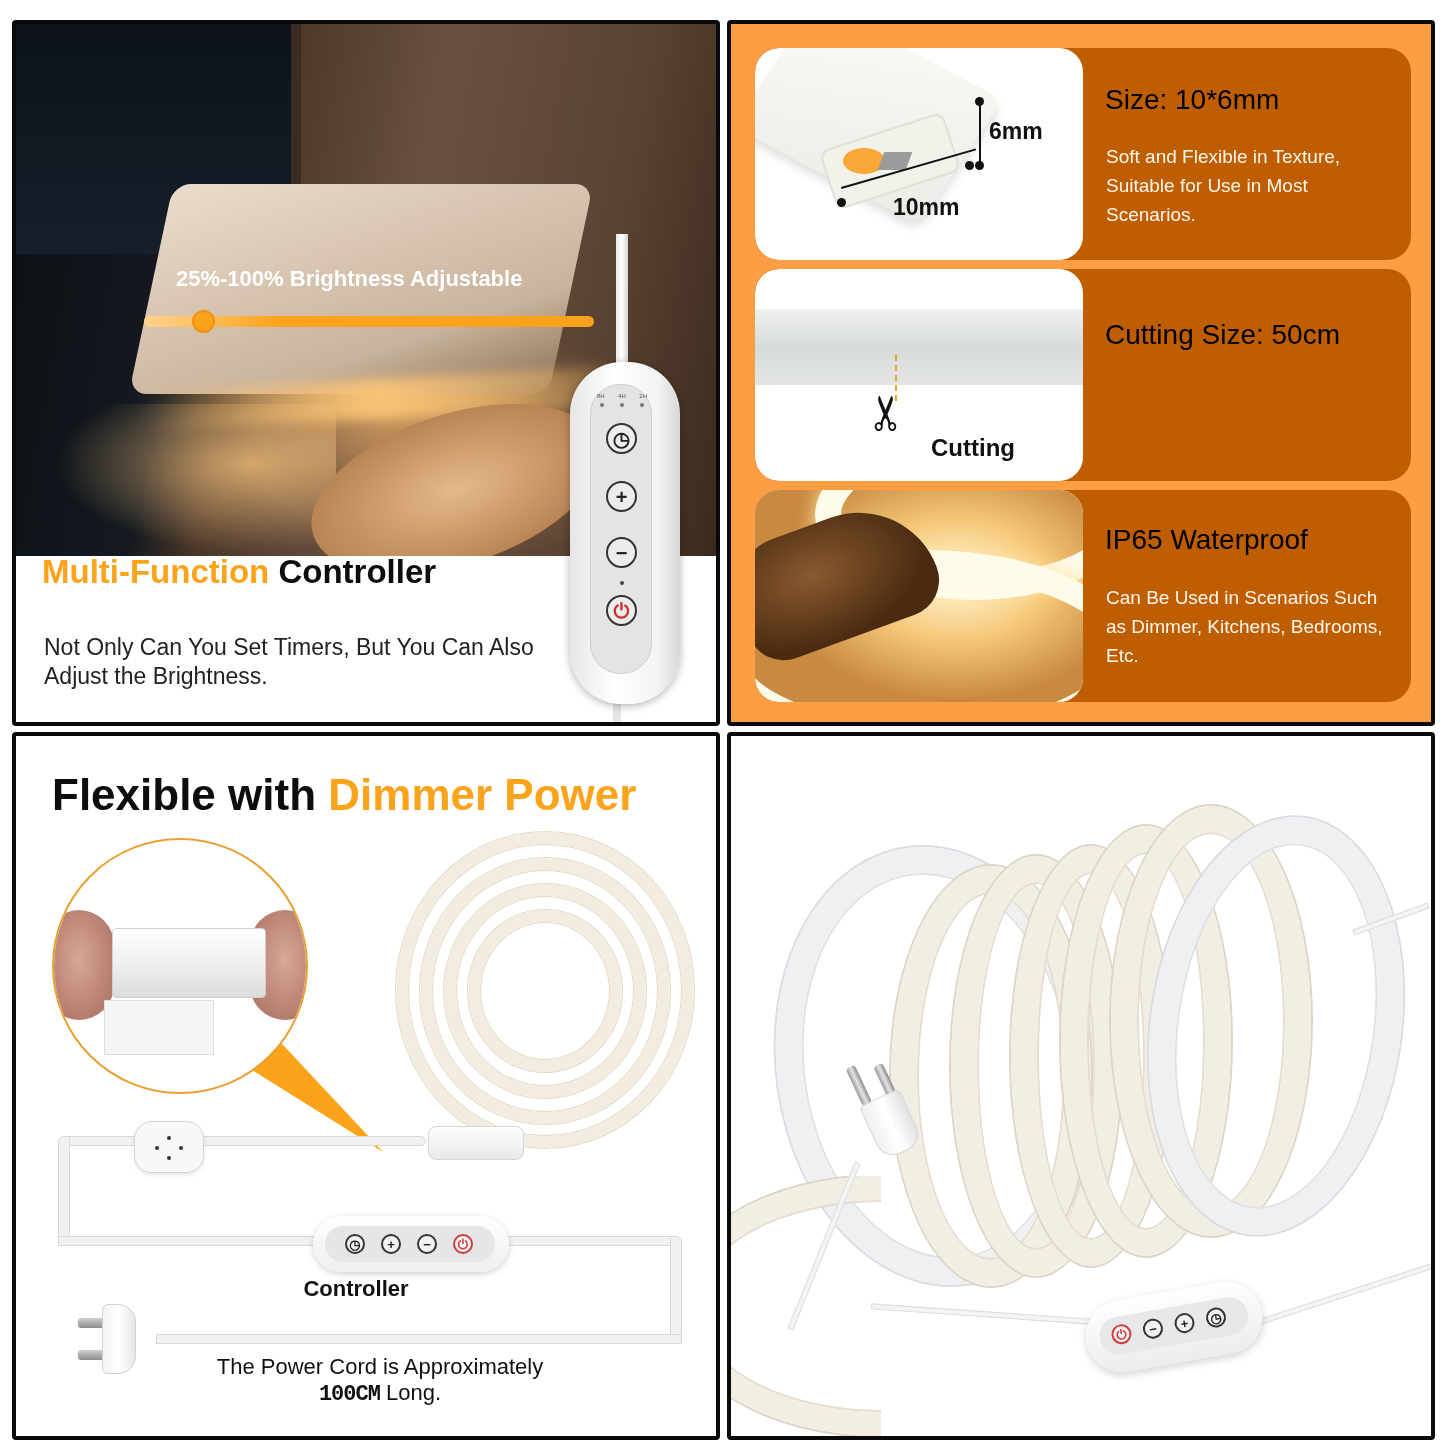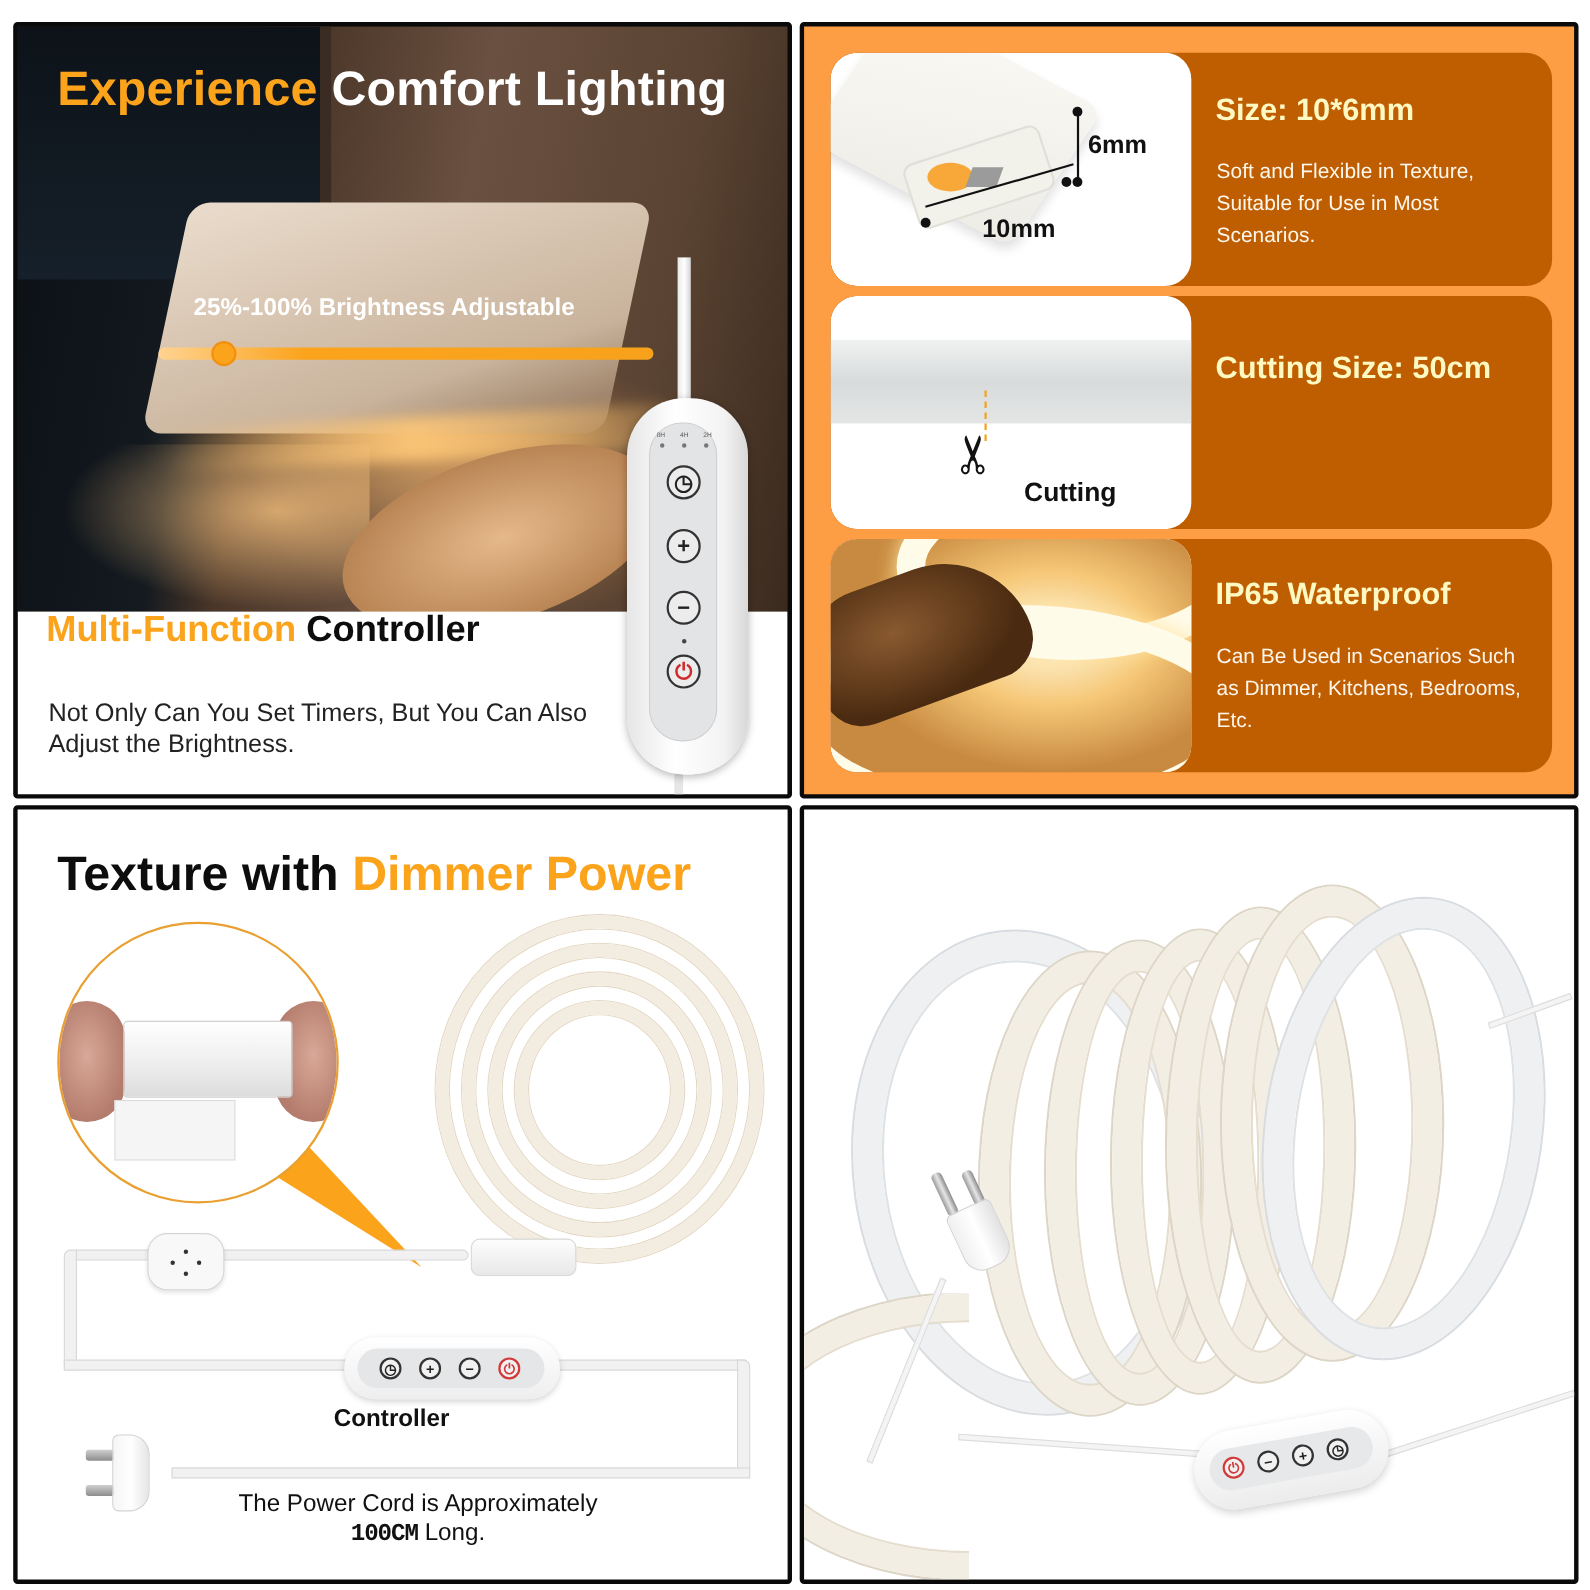--- a/index.html
+++ b/index.html
@@ -42,21 +42,21 @@
   .timer-labels { position: absolute; left: 6px; top: 8px; width: 50px; display: flex; justify-content: space-between; font-size: 6px; color: #555; }
   .timer-dots { position: absolute; left: 9px; top: 18px; width: 44px; display: flex; justify-content: space-between; }
   .timer-dots span { width: 4px; height: 4px; border-radius: 50%; background: #777; display: block; }
   .rbtn { position: absolute; left: 15px; width: 31px; height: 31px; border-radius: 50%; border: 2px solid #333; background: #ececec; display: flex; align-items: center; justify-content: center; font-size: 20px; font-weight: 700; color: #222; line-height: 1; }
   .rbtn.power { color: #cf2b2b; }
   .rdot { position: absolute; left: 29px; width: 4px; height: 4px; border-radius: 50%; background: #444; }
 
   
   .feature { position: absolute; left: 24px; width: 656px; height: 212px; border-radius: 24px; overflow: hidden; background: #be5e00; }
   .feature .img { position: absolute; left: 0; top: 0; width: 328px; height: 100%; background: #ffffff; border-radius: 24px; overflow: hidden; }
-  .feature .title { position: absolute; left: 350px; font-size: 28px; font-weight: 700; color: #fef9c3; white-space: nowrap; }
+  .feature .title { position: absolute; left: 350px; font-size: 28px; font-weight: 400; color: #000000; white-space: nowrap; }
   .feature .text { position: absolute; left: 351px; width: 290px; font-size: 19px; line-height: 29px; color: #fff6ec; }
   #f1 { top: 24px; } #f2 { top: 245px; } #f3 { top: 466px; }
   #f1 .title { top: 36px; } #f1 .text { top: 94px; }
   #f2 .title { top: 50px; } #f2 .text { top: 108px; }
   #f3 .title { top: 34px; } #f3 .text { top: 93px; }
 
   .profile { position: absolute; left: 8px; top: -10px; width: 210px; height: 150px; background: linear-gradient(160deg, #fbfaf6, #ecebe4); border-radius: 16px; transform: rotate(28deg) skewX(-6deg); box-shadow: 4px 6px 10px rgba(0,0,0,0.12); }
   .profile-end { position: absolute; left: 70px; top: 82px; width: 130px; height: 62px; background: #f2f1ea; border-radius: 10px; transform: rotate(-18deg); border: 2px solid #e1e0d8; }
   .chip { position: absolute; left: 88px; top: 100px; width: 42px; height: 26px; border-radius: 50%; background: #f7a838; }
   .chip2 { position: absolute; left: 126px; top: 104px; width: 28px; height: 18px; background: #9b9b9b; transform: skewX(-20deg); }
@@ -110,24 +110,20 @@
 <body>
 
 <div class="panel" id="p1">
   <div class="room">
     <div class="window"></div>
     <div class="floor-glow"></div>
     <div class="bed"></div>
     <div class="bed-glow"></div>
     <div class="rug"></div>
   </div>
-  <div class="p1-title">
-    <span class="orange">Experience</span>
-    <span class="white">Comfort Lighting</span>
-  </div>
   <div class="p1-brightness">25%-100% Brightness Adjustable</div>
   <div class="slider-track"></div>
   <div class="slider-thumb"></div>
 
   <div class="p1-bottom"></div>
   <div class="p1-sub-title">
     <span class="orange">Multi-Function</span>
     <span class="dark">Controller</span>
   </div>
   <div class="p1-desc">Not Only Can You Set Timers, But You Can Also Adjust the Brightness.</div>
@@ -192,21 +188,21 @@
       <div class="glow-ring" style="left:-40px;top:60px;width:420px;height:200px;"></div>
       <div class="hand"></div>
     </div>
     <div class="title">IP65 Waterproof</div>
     <div class="text">Can Be Used in Scenarios Such as Dimmer, Kitchens, Bedrooms, Etc.</div>
   </div>
 </div>
 
 <div class="panel" id="p3">
   <div class="p3-title">
-    <span class="dark">Texture with</span>
+    <span class="dark">Flexible with</span>
     <span class="orange">Dimmer Power</span>
   </div>
 
   <div class="magnifier-wedge"></div>
   <div class="zoom-circle">
     <div class="finger" style="left:-10px;top:70px;"></div>
     <div class="finger" style="left:196px;top:70px;"></div>
     <div class="connector"></div>
     <div class="connector-base"></div>
   </div>

